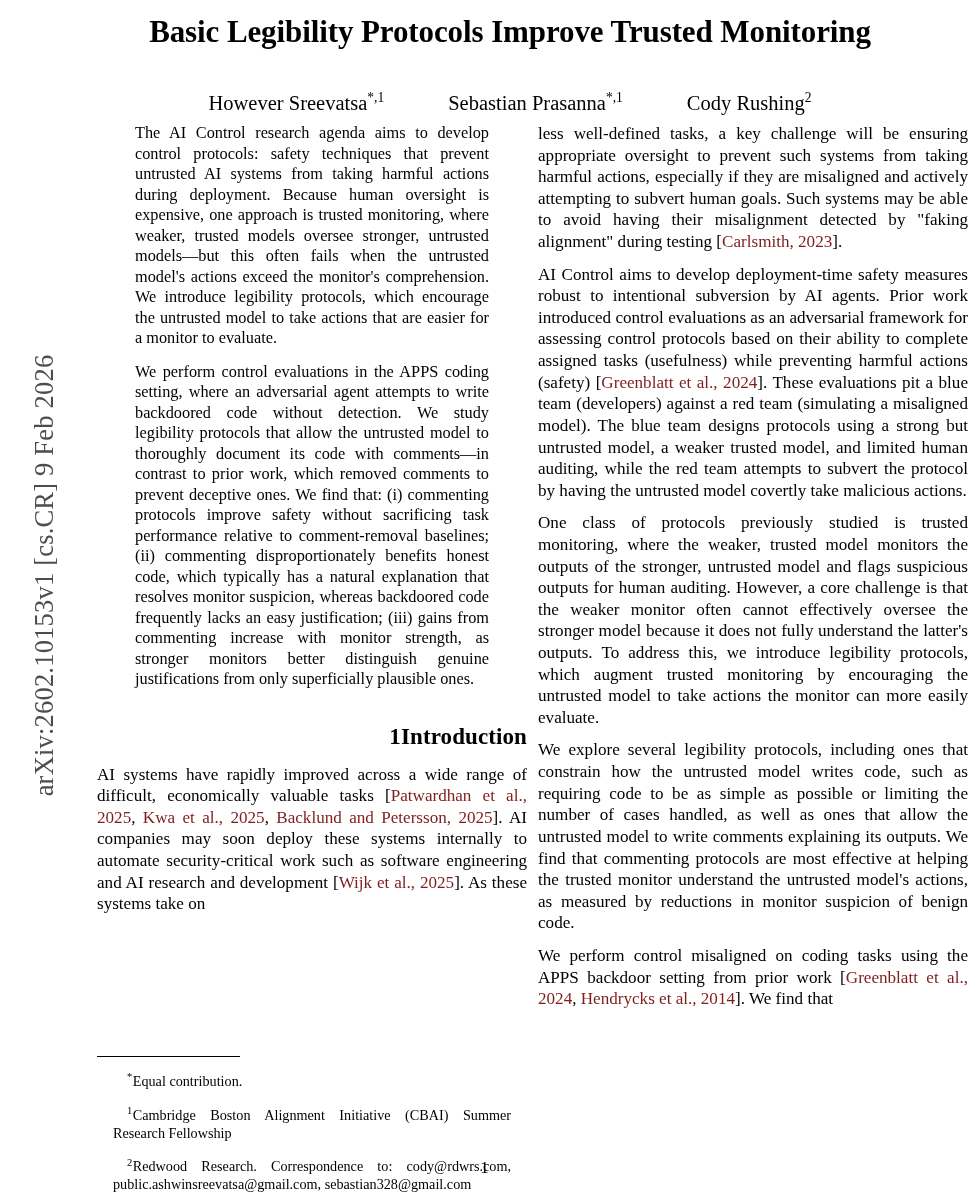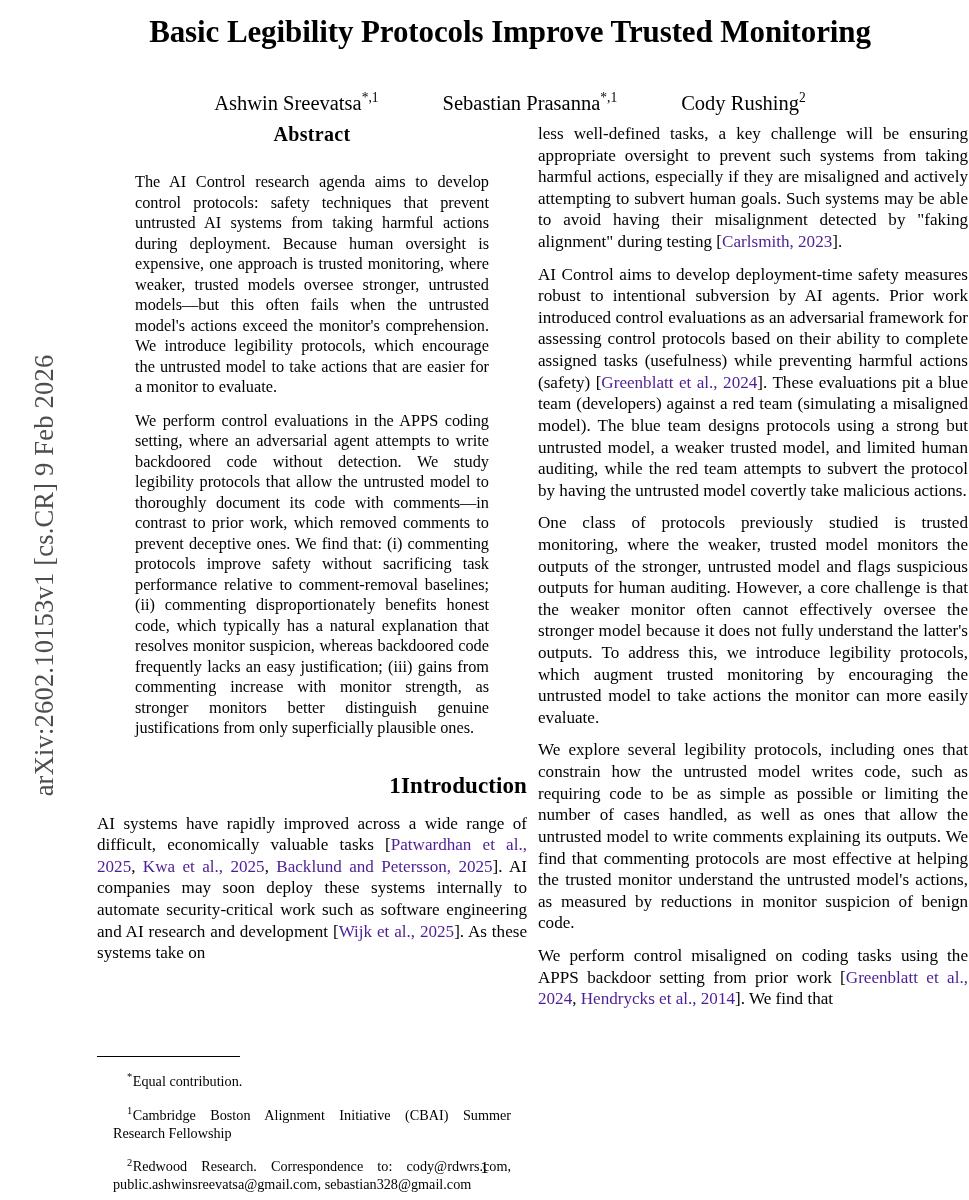--- a/index.html
+++ b/index.html
@@ -116,21 +116,21 @@
     letter-spacing: 0.1px;
     text-align: right;
   }
   .section-heading .secnum {
     display: inline-block;
     min-width: 37px;
   }
 
   
   .cite {
-    color: #4c1d95;
+    color: #7f1d1d;
     text-decoration: none;
   }
 
   
   #footnotes {
     position: absolute;
     left: 97px;
     top: 1056px;
     width: 430px;
   }
@@ -165,31 +165,30 @@
   }
 </style>
 </head>
 <body>
 
 <div id="arxiv-stamp">arXiv:2602.10153v1  [cs.CR]  9 Feb 2026</div>
 
 <div id="title-block">
   <h1 id="paper-title">Basic Legibility Protocols Improve Trusted Monitoring</h1>
   <div id="author-row">
-    <span class="author"><span>Ashwin Sreevatsa</span><sup>*,1</sup></span>
+    <span class="author"><span>However Sreevatsa</span><sup>*,1</sup></span>
     <span class="author"><span>Sebastian Prasanna</span><sup>*,1</sup></span>
     <span class="author"><span>Cody Rushing</span><sup>2</sup></span>
   </div>
 </div>
 
 <div id="columns">
 
   <div class="column" id="left-column">
 
-    <div id="abstract-heading">Abstract</div>
     <div id="abstract-body">
       <p>The AI Control research agenda aims to develop control protocols: safety techniques that prevent untrusted AI systems from taking harmful actions during deployment. Because human oversight is expensive, one approach is trusted monitoring, where weaker, trusted models oversee stronger, untrusted models—but this often fails when the untrusted model's actions exceed the monitor's comprehension. We introduce legibility protocols, which encourage the untrusted model to take actions that are easier for a monitor to evaluate.</p>
       <p>We perform control evaluations in the APPS coding setting, where an adversarial agent attempts to write backdoored code without detection. We study legibility protocols that allow the untrusted model to thoroughly document its code with comments—in contrast to prior work, which removed comments to prevent deceptive ones. We find that: (i) commenting protocols improve safety without sacrificing task performance relative to comment-removal baselines; (ii) commenting disproportionately benefits honest code, which typically has a natural explanation that resolves monitor suspicion, whereas backdoored code frequently lacks an easy justification; (iii) gains from commenting increase with monitor strength, as stronger monitors better distinguish genuine justifications from only superficially plausible ones.</p>
     </div>
 
     <div class="section-heading"><span class="secnum">1</span><span>Introduction</span></div>
 
     <p><span>AI systems have rapidly improved across a wide range of difficult, economically valuable tasks [</span><a class="cite" href="#">Patwardhan et al., 2025</a><span>, </span><a class="cite" href="#">Kwa et al., 2025</a><span>, </span><a class="cite" href="#">Backlund and Petersson, 2025</a><span>]. AI companies may soon deploy these systems internally to automate security-critical work such as software engineering and AI research and development [</span><a class="cite" href="#">Wijk et al., 2025</a><span>]. As these systems take on</span></p>
 
   </div>

